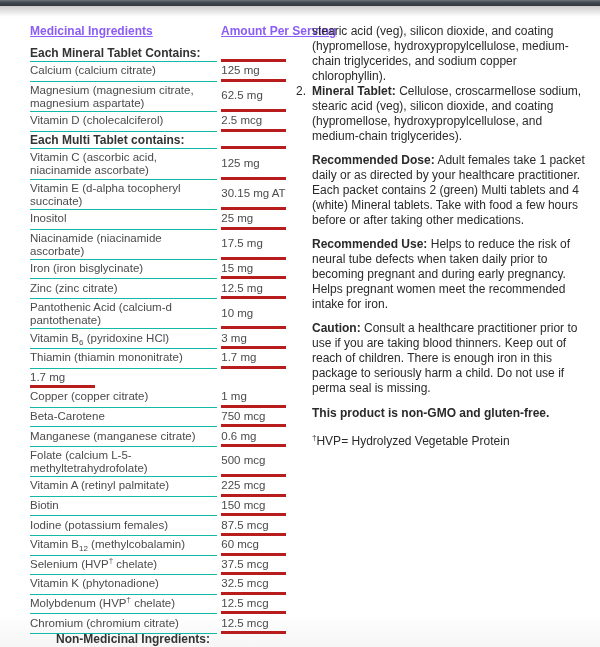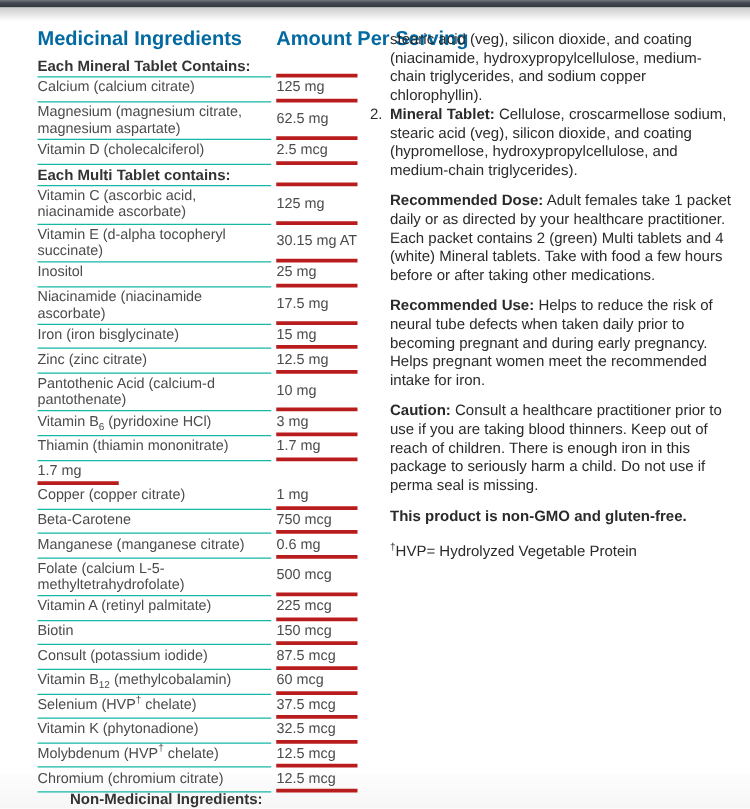--- a/index.html
+++ b/index.html
@@ -19,22 +19,22 @@
     background:linear-gradient(180deg,#fdfdfd 0%,#f6f6f7 100%);z-index:0;}
 
   
   .ing-table{position:absolute;left:30px;top:25px;width:256px;color:#4b4b4b;z-index:1;}
   .t-row{display:flex;}
   .t-label{width:188px;margin-right:4px;font-size:11.5px;line-height:12.8px;
     padding:2.2px 0 1.6px;border-bottom:1px solid #14b8a6;}
   .t-amount{width:65px;font-size:11.5px;line-height:12.8px;
     padding:2.2px 0 1.6px;border-bottom:3px solid #b91c1c;
     display:flex;align-items:center;white-space:nowrap;}
-  .t-header .t-label,.t-header .t-amount{font-weight:bold;color:#0369a1;border-bottom:none;
-    font-size:16px;line-height:13.5px;padding:0 0 6px 0;}
+  .t-header .t-label,.t-header .t-amount{font-weight:bold;color:#8b5cf6;border-bottom:none;
+    font-size:12px;line-height:13.5px;padding:0 0 6px 0;text-decoration:underline;}
   .t-header .t-amount{display:block;}
   .t-section .t-label{font-weight:bold;color:#333333;font-size:12px;}
   sub{font-size:8px;line-height:0;}
   sup{font-size:8px;line-height:0;}
 
   
   .bottom-left{position:absolute;left:10px;top:632px;width:288px;font-size:12px;
     line-height:15px;color:#2a2a2a;z-index:1;margin-left:28px;}
   .nm-heading{font-weight:bold;color:#333333;margin-left:18px;}
   .bottom-left .li{margin-top:2px;}
@@ -142,21 +142,21 @@
       </div>
       <div class="t-row">
         <div class="t-label">Vitamin A (retinyl palmitate)</div>
         <div class="t-amount">225 mcg</div>
       </div>
       <div class="t-row">
         <div class="t-label">Biotin</div>
         <div class="t-amount">150 mcg</div>
       </div>
       <div class="t-row">
-        <div class="t-label">Consult (potassium iodide)</div>
+        <div class="t-label">Iodine (potassium females)</div>
         <div class="t-amount">87.5 mcg</div>
       </div>
       <div class="t-row">
         <div class="t-label">Vitamin B<sub>12</sub> (methylcobalamin)</div>
         <div class="t-amount">60 mcg</div>
       </div>
       <div class="t-row">
         <div class="t-label">Selenium (HVP<sup>†</sup> chelate)</div>
         <div class="t-amount">37.5 mcg</div>
       </div>
@@ -177,21 +177,21 @@
 
 <div class="bottom-left">
   <div class="nm-heading">Non-Medicinal Ingredients:</div>
   <div class="li">
     <span class="num">1.</span>
     <span class="li-body"><b>Multi Tablet:</b><span> Cellulose, triglycerides sodium,</span></span>
   </div>
 </div>
 
 <div class="right-col">
-  <div class="cont">stearic acid (veg), silicon dioxide, and coating (niacinamide, hydroxypropylcellulose, medium-chain triglycerides, and sodium copper chlorophyllin).</div>
+  <div class="cont">stearic acid (veg), silicon dioxide, and coating (hypromellose, hydroxypropylcellulose, medium-chain triglycerides, and sodium copper chlorophyllin).</div>
   <div class="li">
     <span class="num">2.</span>
     <span class="li-body"><b>Mineral Tablet:</b><span> Cellulose, croscarmellose sodium, stearic acid (veg), silicon dioxide, and coating (hypromellose, hydroxypropylcellulose, and medium-chain triglycerides).</span></span>
   </div>
   <div id="paragraphs">
       <p class="rp"><b>Recommended Dose:</b> Adult females take 1 packet daily or as directed by your healthcare practitioner. Each packet contains 2 (green) Multi tablets and 4 (white) Mineral tablets. Take with food a few hours before or after taking other medications.</p>
       <p class="rp"><b>Recommended Use:</b> Helps to reduce the risk of neural tube defects when taken daily prior to becoming pregnant and during early pregnancy. Helps pregnant women meet the recommended intake for iron.</p>
       <p class="rp"><b>Caution:</b> Consult a healthcare practitioner prior to use if you are taking blood thinners. Keep out of reach of children. There is enough iron in this package to seriously harm a child. Do not use if perma seal is missing.</p>
     </div>
   <div class="bold-stmt">This product is non-GMO and gluten-free.</div>

